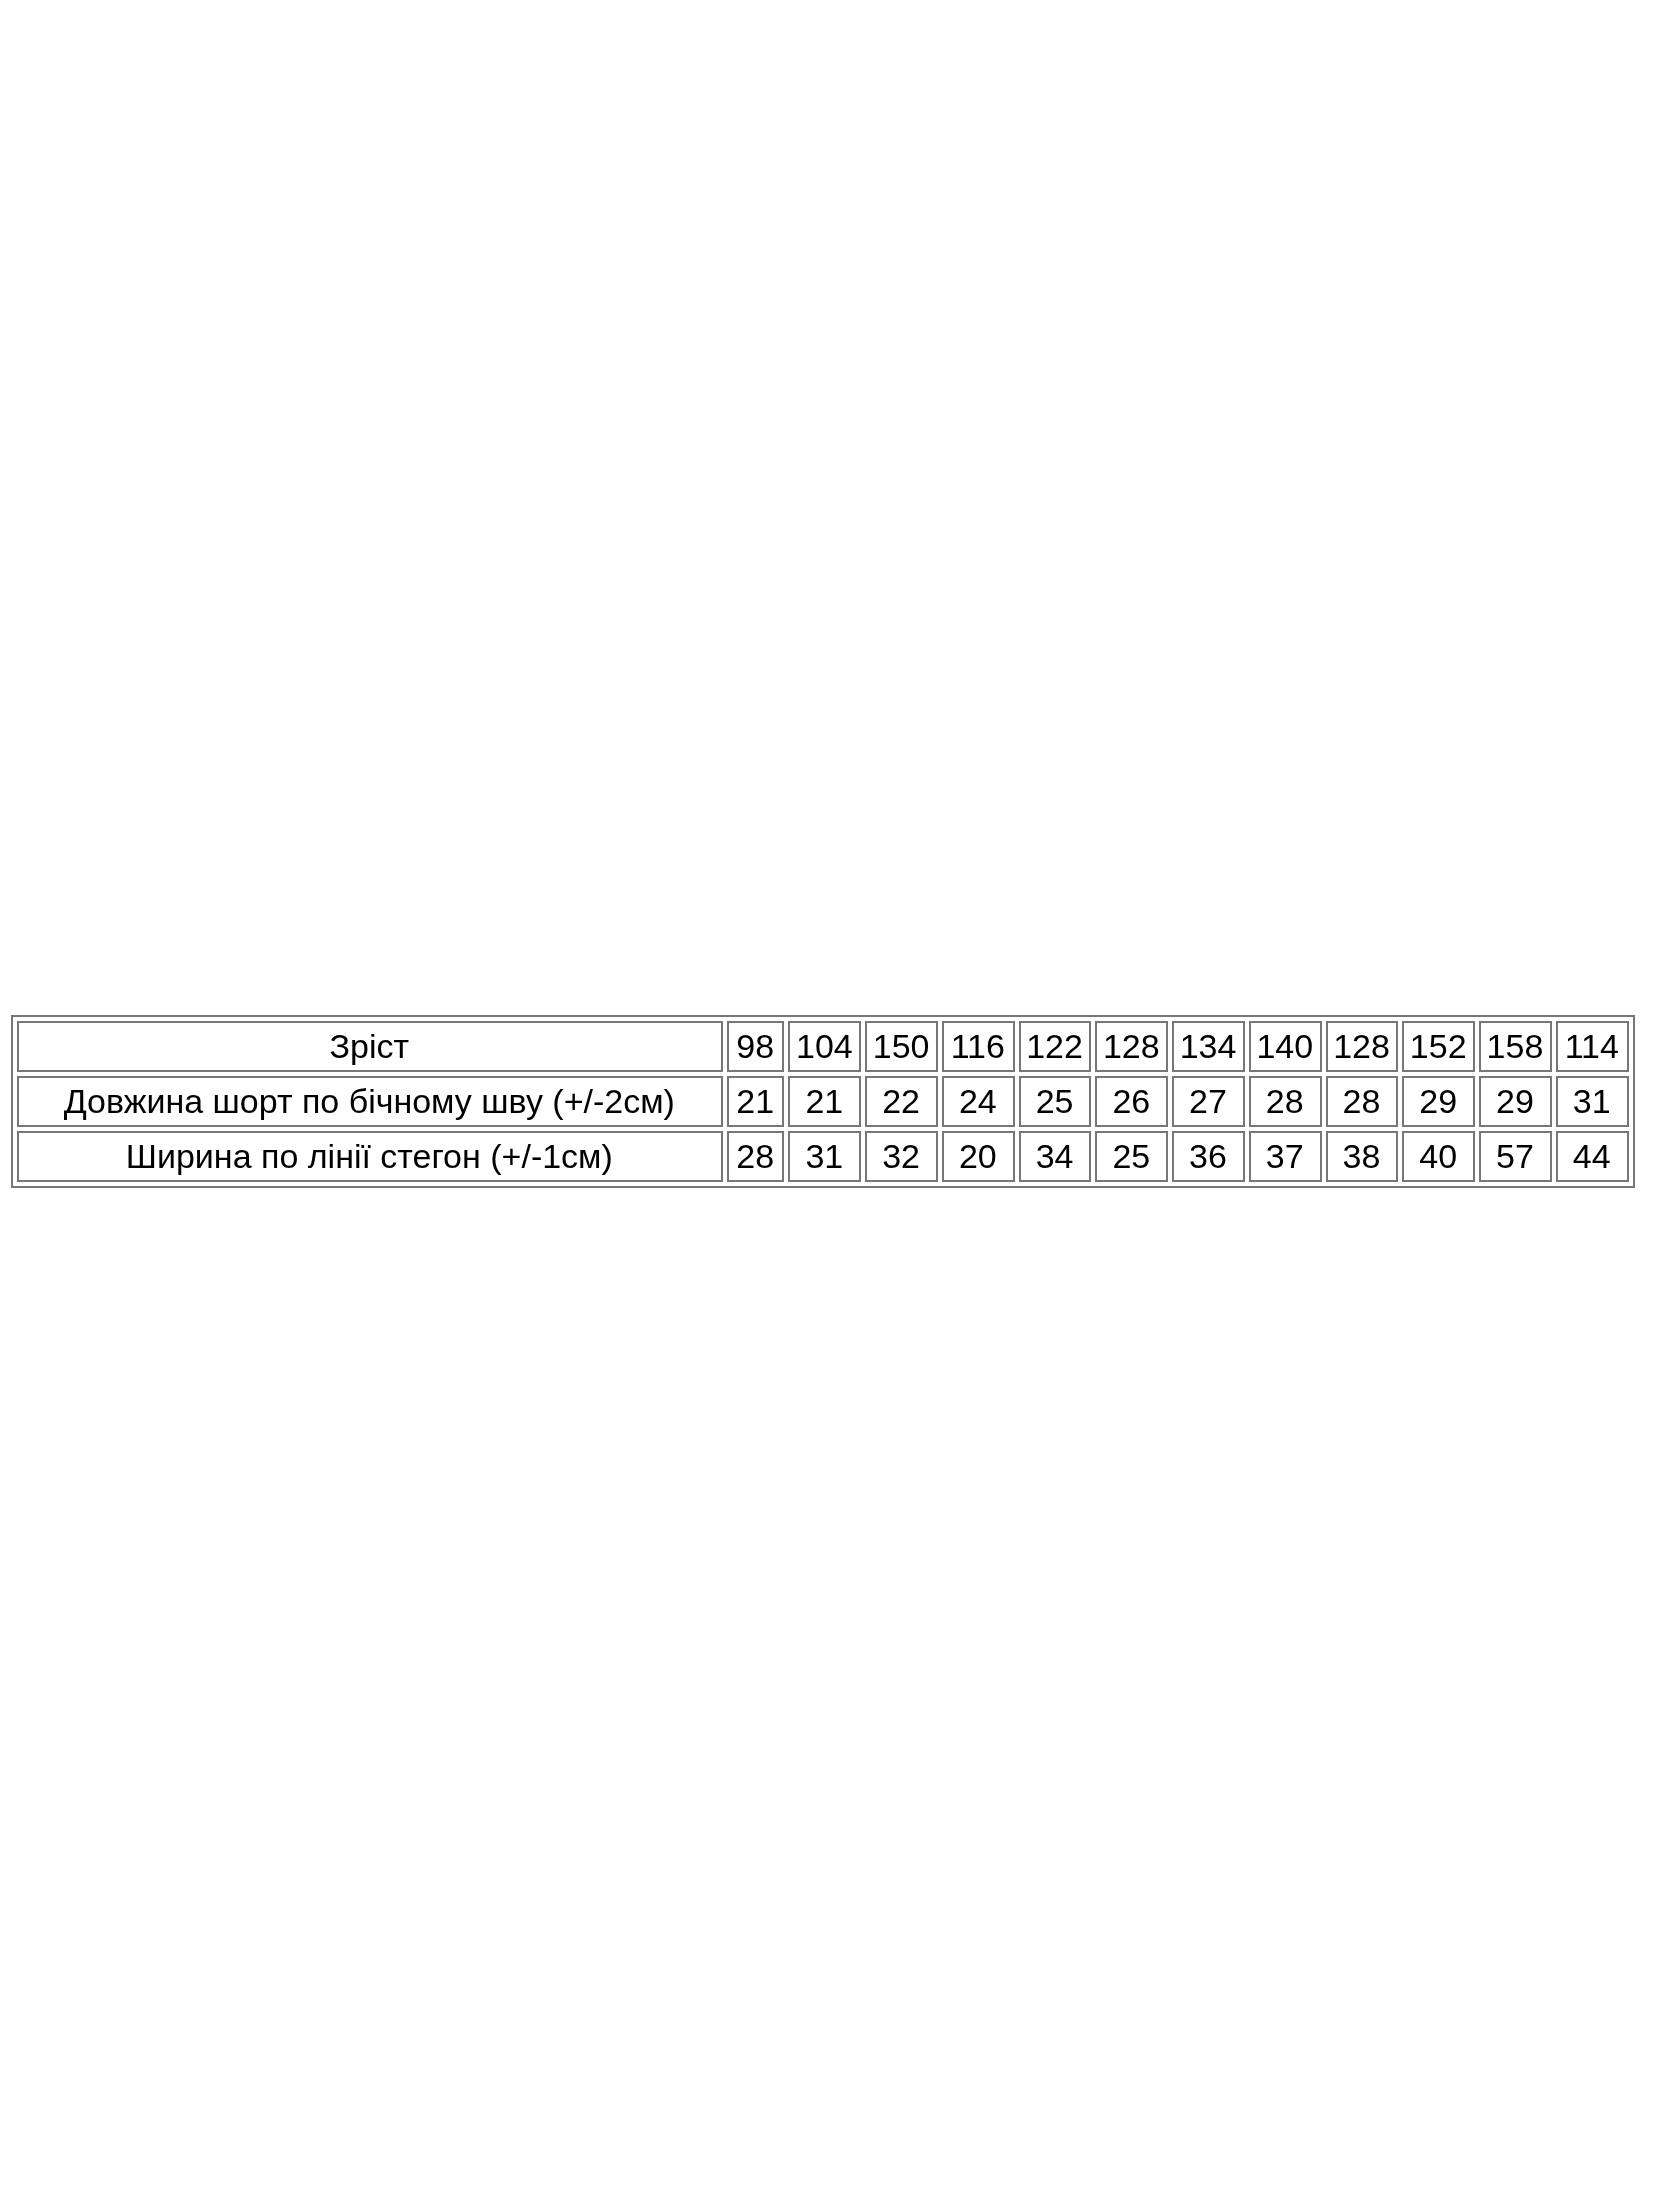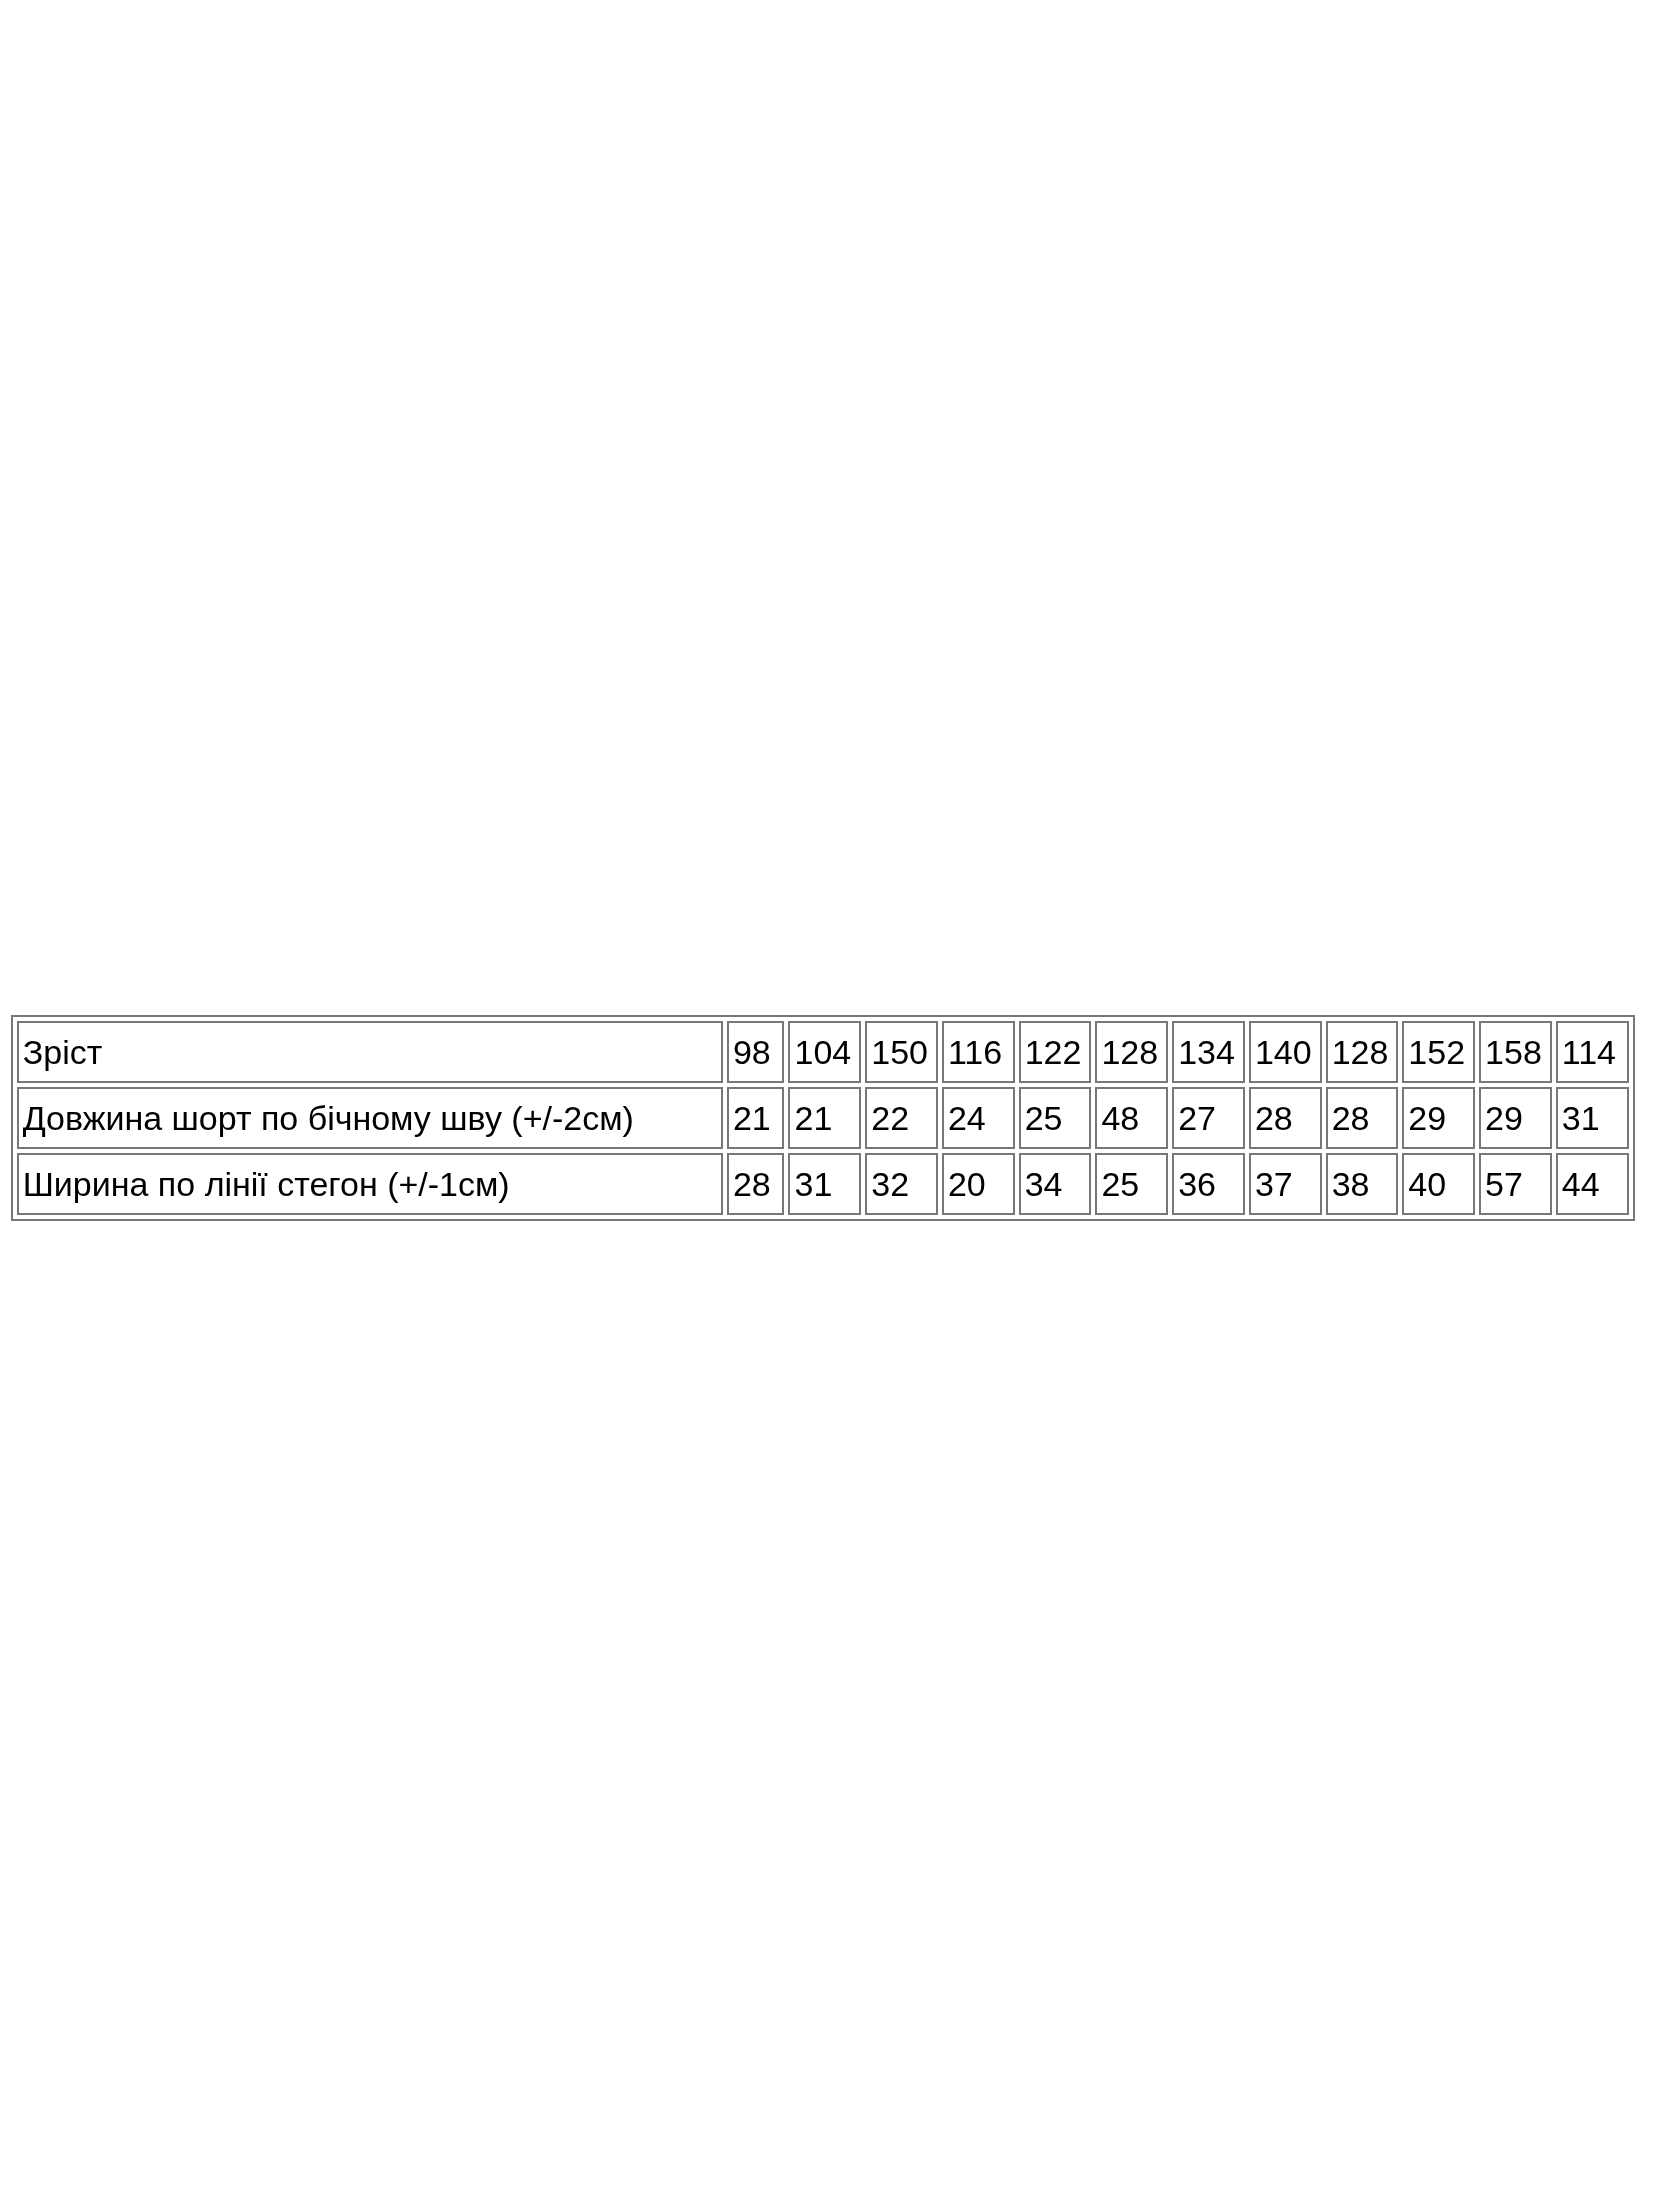--- a/index.html
+++ b/index.html
@@ -23,26 +23,26 @@
     border-collapse: separate;
     border-spacing: 4.9px;
     border: 2.5px solid #777777;
     background: #ffffff;
     table-layout: fixed;
     width: 1624px;
   }
   table.size-table td {
     border: 2.5px solid #777777;
     box-sizing: border-box;
-    height: 62px;
+    height: 51px;
     padding: 0 4.9px 0 4.1px;
     font-size: 34px;
     line-height: 41px;
     vertical-align: middle;
-    text-align: left;
+    text-align: center;
     white-space: nowrap;
     overflow: hidden;
     background: #ffffff;
   }
   col.c-label { width: 699px; }
   col.c-first { width: 57px; }
   col.c-num   { width: 72px; }
 </style>
 </head>
 <body>
@@ -80,21 +80,21 @@
         <td>158</td>
         <td>114</td>
       </tr>
       <tr>
         <td>Довжина шорт по бічному шву (+/-2см)</td>
         <td>21</td>
         <td>21</td>
         <td>22</td>
         <td>24</td>
         <td>25</td>
-        <td>48</td>
+        <td>26</td>
         <td>27</td>
         <td>28</td>
         <td>28</td>
         <td>29</td>
         <td>29</td>
         <td>31</td>
       </tr>
       <tr>
         <td>Ширина по лінії стегон (+/-1см)</td>
         <td>28</td>

